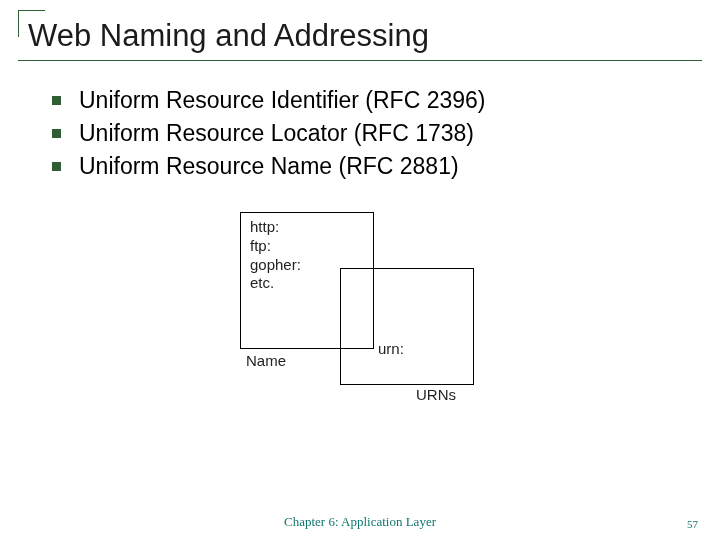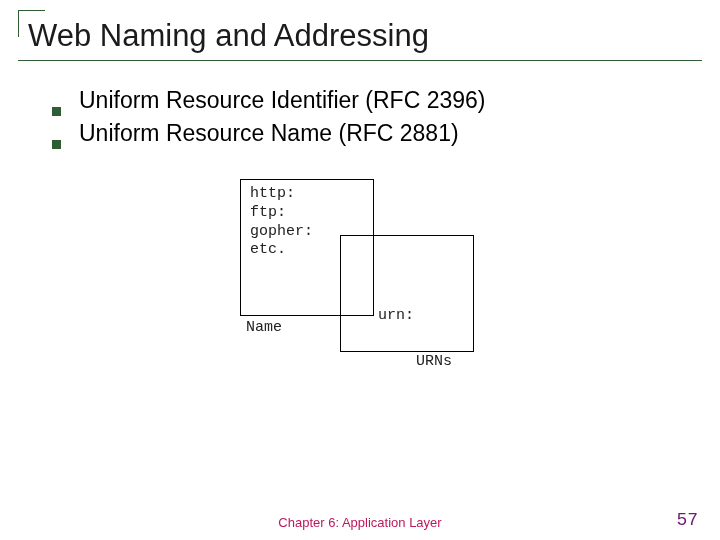--- a/index.html
+++ b/index.html
@@ -2,47 +2,51 @@
 <html><head>
 <meta charset="utf-8">
 <style>
 html,body{margin:0;padding:0}
 body{width:720px;height:540px;background:#fff;font-family:Arial,Helvetica,sans-serif;color:#000;position:relative}
 .slide{box-sizing:border-box;width:720px;height:540px;padding:10px 18px 30px 18px;position:relative}
 .title-wrap{border-bottom:1.5px solid #2f5d34;padding:8px 4px 6px 4px;margin-bottom:24px;position:relative}
 .title-wrap::before{content:"";position:absolute;left:0;top:0;width:26px;height:26px;border-top:1.5px solid #2f5d34;border-left:1.5px solid #2f5d34}
 .title{font-size:31px;color:#1b1b1b;margin:0 0 0 6px;font-weight:400}
 .bullets{margin:18px 0 0 34px;padding:0;list-style:none}
-.bullets li{font-size:23px;line-height:1.35;margin:2px 0;display:flex;align-items:flex-end}
+.bullets li{font-size:23px;line-height:1.35;margin:2px 0;display:flex;align-items:center}
 .sqb{display:inline-block;width:9px;height:9px;background:#2f5d34;margin-right:18px;flex:none}
 .diagram-wrap{width:100%;display:flex;justify-content:center;margin-top:30px}
-.diagram{position:relative;width:240px;height:190px;font-family:Liberation Mono, monospace;font-size:15px;color:#222}
+.diagram{position:relative;width:240px;height:190px;font-family:Liberation Sans, sans-serif;font-size:15px;color:#222}
 .box{position:absolute;border:1px solid #000;background:transparent}
 .urls-box{left:0;top:0;width:132px;height:135px}
 .urn-box{left:100px;top:56px;width:132px;height:115px}
 .schemes{position:absolute;left:10px;top:6px;line-height:1.25}
 .lbl-urls{position:absolute;left:6px;top:140px}
 .lbl-urn{position:absolute;left:138px;top:128px}
 .lbl-urns{position:absolute;left:176px;top:174px}
-.footer{position:absolute;left:0;right:0;bottom:10px;display:flex;justify-content:center;font-family:Liberation Sans, sans-serif;font-size:13px;color:#be185d}
-.pagenum{position:absolute;right:22px;bottom:10px;font-family:Liberation Mono, monospace;font-size:18px;color:#701a75}
+.footer{position:absolute;left:0;right:0;bottom:10px;display:flex;justify-content:center;font-family:Liberation Serif, serif;font-size:13px;color:#0f766e}
+.pagenum{position:absolute;right:22px;bottom:10px;font-family:Liberation Serif, serif;font-size:11px;color:#0f766e}
 </style>
 </head>
 <body>
 
 <div class="slide">
 
   <div class="title-wrap">
     <h1 class="title">Web Naming and Addressing</h1>
   </div>
 
   <ul class="bullets">
     <li>
       <span class="sqb"></span>
       <span>Uniform Resource Identifier (RFC 2396)</span>
+    </li>
+    <li>
+      <span class="sqb"></span>
+      <span>Uniform Resource Locator (RFC 1738)</span>
     </li>
     <li>
       <span class="sqb"></span>
       <span>Uniform Resource Name (RFC 2881)</span>
     </li>
   </ul>
 
   <div class="diagram-wrap">
     <div class="diagram">
       <div class="box urls-box"></div>

